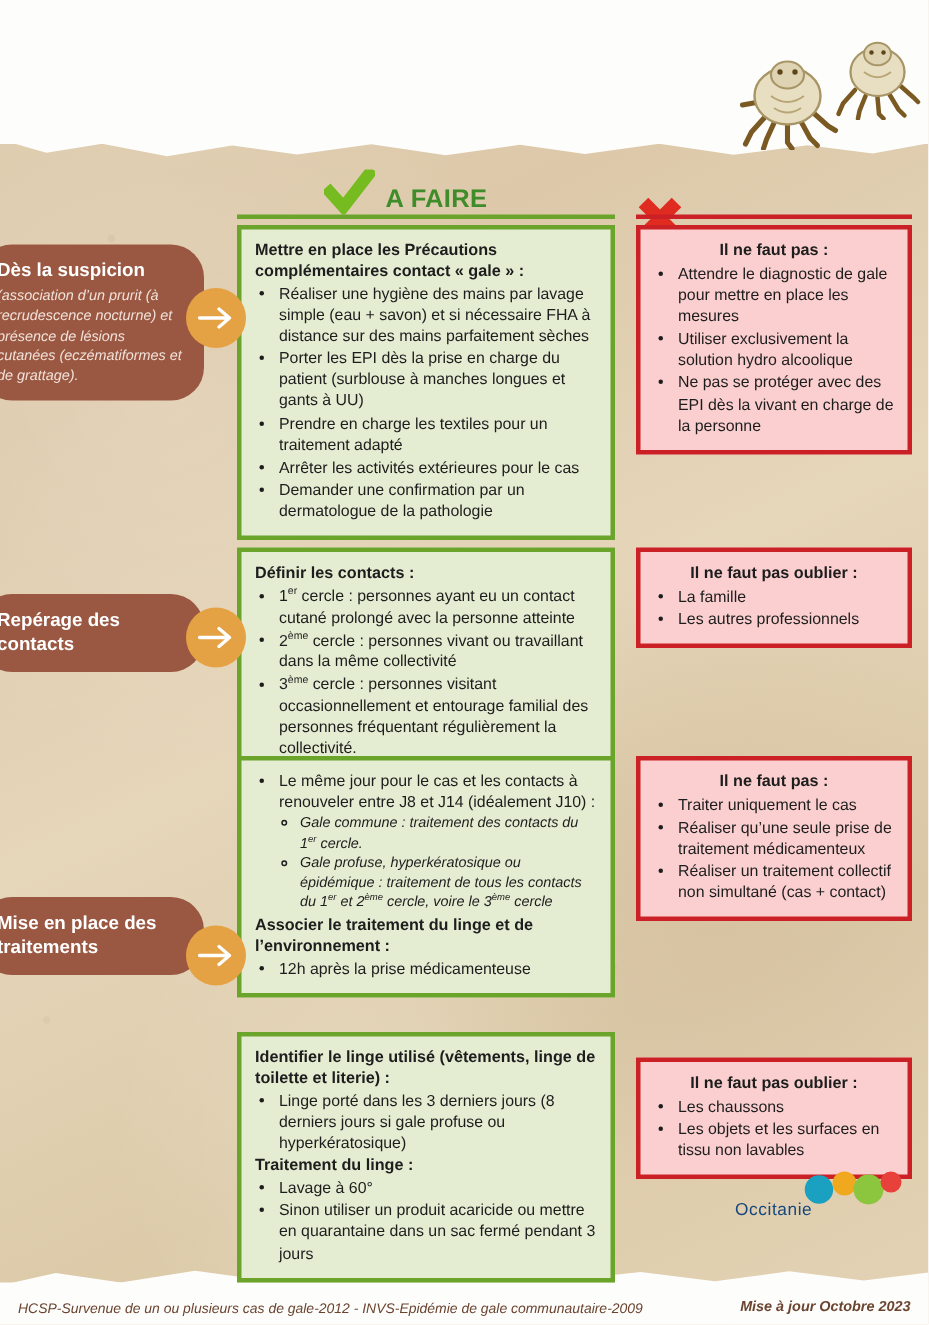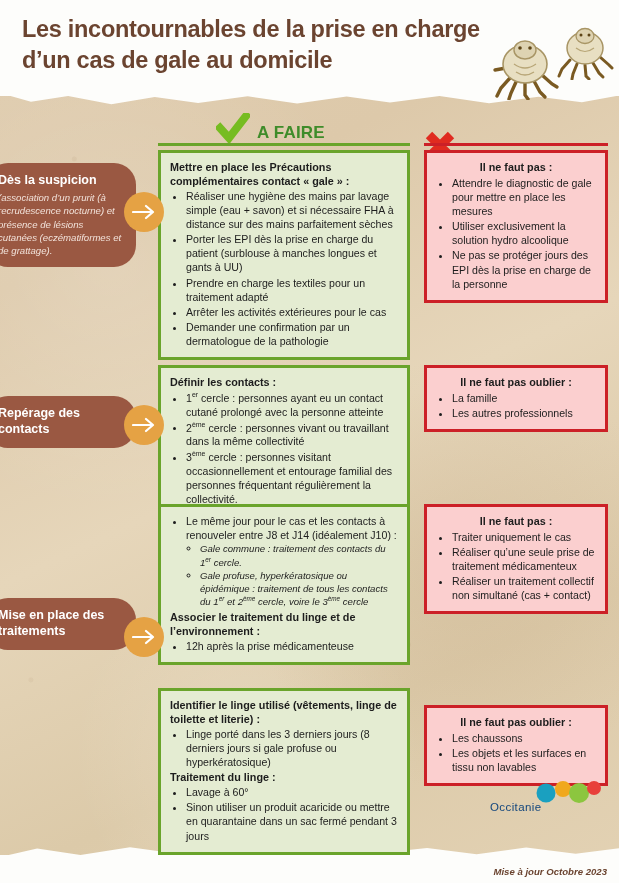--- a/index.html
+++ b/index.html
@@ -147,21 +147,20 @@
   #logo .wordmark { font-size: 31px; font-weight: bold; color: #14477d; letter-spacing: -1.5px; line-height: 1; }
   #logo .region { font-size: 11.5px; color: #14477d; text-align: left; margin-top: 1px; letter-spacing: 0.4px; }
   #logo .dots { position: absolute; left: 42px; top: -20px; }
 </style>
 </head>
 <body>
 
 <div id="poster">
 
   <div class="header-band"></div>
-  <div class="title">Les incontournables de la prise en charge d’un cas de gale au domicile</div>
 
   <svg class="mite" id="mite-a" width="70" height="62" viewBox="0 0 70 62">
     <g stroke="#7a5a22" stroke-width="3.4" fill="none" stroke-linecap="round">
       <path d="M18 40 L9 50 L5 58"></path>
         <path d="M24 44 L19 55 L17 61"></path>
       <path d="M33 45 L33 57 L36 61"></path>
         <path d="M42 43 L48 54 L53 59"></path>
       <path d="M50 37 L60 46 L65 49"></path>
         <path d="M14 30 L3 32"></path>
     </g>
@@ -221,21 +220,21 @@
         <li>Prendre en charge les textiles pour un traitement adapté</li>
         <li>Arrêter les activités extérieures pour le cas</li>
         <li>Demander une confirmation par un dermatologue de la pathologie</li>
       </ul>
   </div>
   <div class="card dont" id="dont-1">
     <h4>Il ne faut pas :</h4>
     <ul>
         <li>Attendre le diagnostic de gale pour mettre en place les mesures</li>
         <li>Utiliser exclusivement la solution hydro alcoolique</li>
-        <li>Ne pas se protéger jours des EPI dès la prise en charge de la personne</li>
+        <li>Ne pas se protéger avec des EPI dès la vivant en charge de la personne</li>
       </ul>
   </div>
 
   <div class="step" id="step-2">
     <div class="step-title">Repérage des contacts</div>
   </div>
   <div class="arrow-circle" id="arrow-2">
     <svg width="24" height="16" viewBox="0 0 24 16">
         <path d="M1 8 H20 M14 2 L21 8 L14 14" stroke="#fff" stroke-width="2.2" fill="none" stroke-linecap="round" stroke-linejoin="round"></path>
       </svg>
@@ -311,15 +310,16 @@
     <svg class="dots" width="70" height="26" viewBox="0 0 70 26">
       <circle cx="14" cy="13" r="9.5" fill="#1aa0c0"></circle>
       <circle cx="31" cy="9" r="8" fill="#f0a81e"></circle>
       <circle cx="47" cy="13" r="10" fill="#8cc63f"></circle>
       <circle cx="62" cy="8" r="7" fill="#e8403a"></circle>
     </svg>
     <div class="region">Occitanie</div>
   </div>
 
   <div class="footer-band"></div>
+  <div class="footer-note">HCSP-Survenue de un ou plusieurs cas de gale-2012 - INVS-Epidémie de gale communautaire-2009</div>
   <div class="update-note">Mise à jour Octobre 2023</div>
 
 </div>
 
 </body></html>

